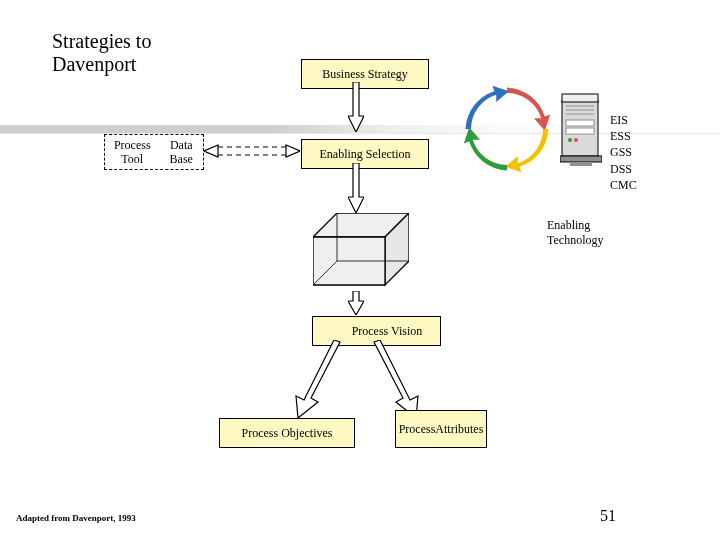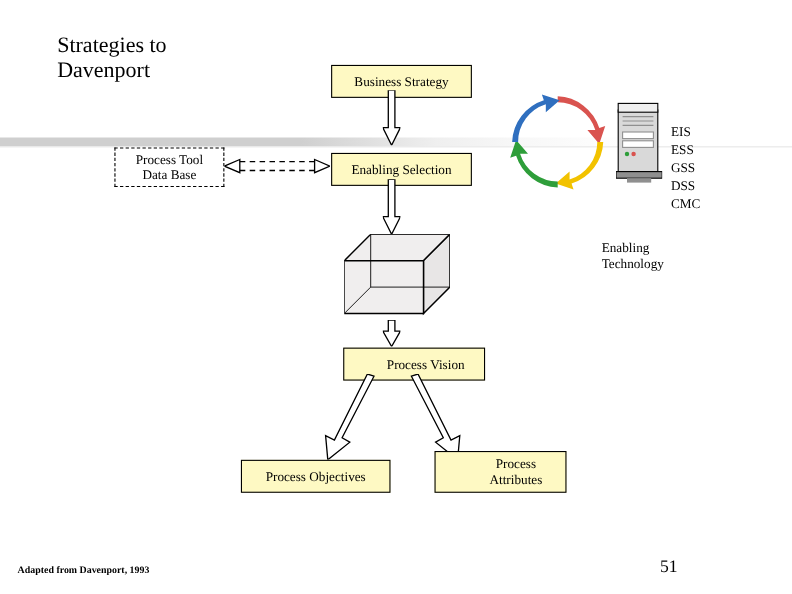--- a/index.html
+++ b/index.html
@@ -43,21 +43,20 @@
     justify-content: center;
   }
   .box-pad { padding: 4px 8px; }
 
   .dashed-box {
     border: 1.5px dashed #000;
     background: #fff;
     font-size: 12px;
     text-align: center;
     display: flex;
-    flex-direction: column;
     align-items: center;
     justify-content: center;
     line-height: 1.2;
   }
 
   .small-label { font-size: 12px; }
   .tiny-label { font-size: 9px; }
 
   .tech-list {
     font-size: 12px;
@@ -138,21 +137,21 @@
   </svg>
 
   <svg class="abs" style="left:368px; top:340px;" width="56" height="78" viewBox="0 0 56 78">
     <path d="M12 0 L6 2 L35 58 L28 62 L48 78 L50 56 L42 60 Z" fill="#fff" stroke="#000" stroke-width="1.2"></path>
   </svg>
 
   <div class="abs box box-pad" style="left:219px; top:418px; width:118px; height:20px;">
     <span>Process Objectives</span>
   </div>
 
-  <div class="abs box" style="left:395px; top:410px; width:90px; height:36px; flex-direction:column;padding-left:28px;">
+  <div class="abs box" style="left:395px; top:410px; width:90px; height:36px; flex-direction:row;">
     <div>Process</div>
     <div>Attributes</div>
   </div>
 
   <svg class="abs" style="left:462px; top:84px;" width="90" height="90" viewBox="0 0 100 100">
     <defs>
       <path id="arcArrow" d="M50 10
            A40 40 0 0 1 88 38
            L80 38
            L92 52

